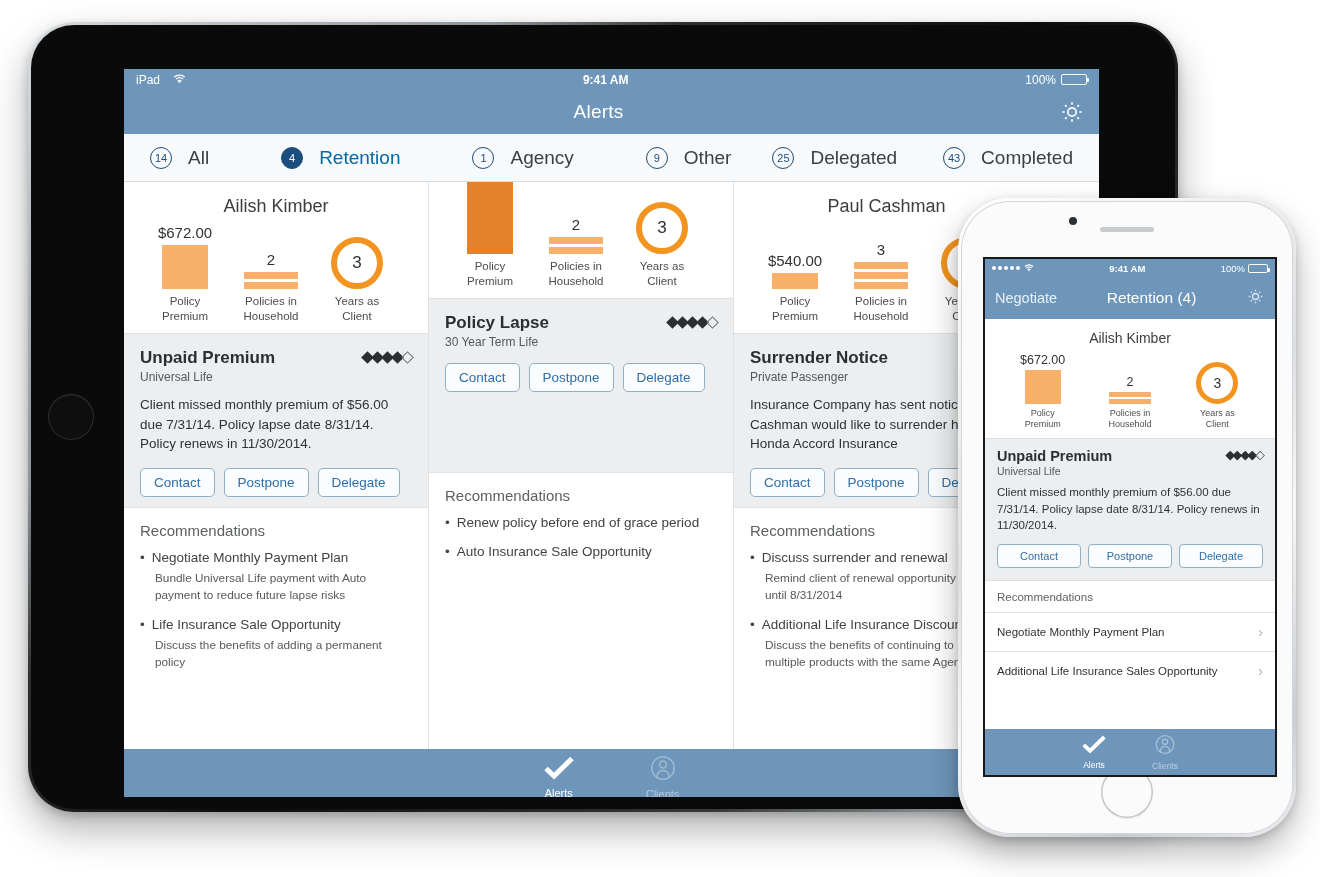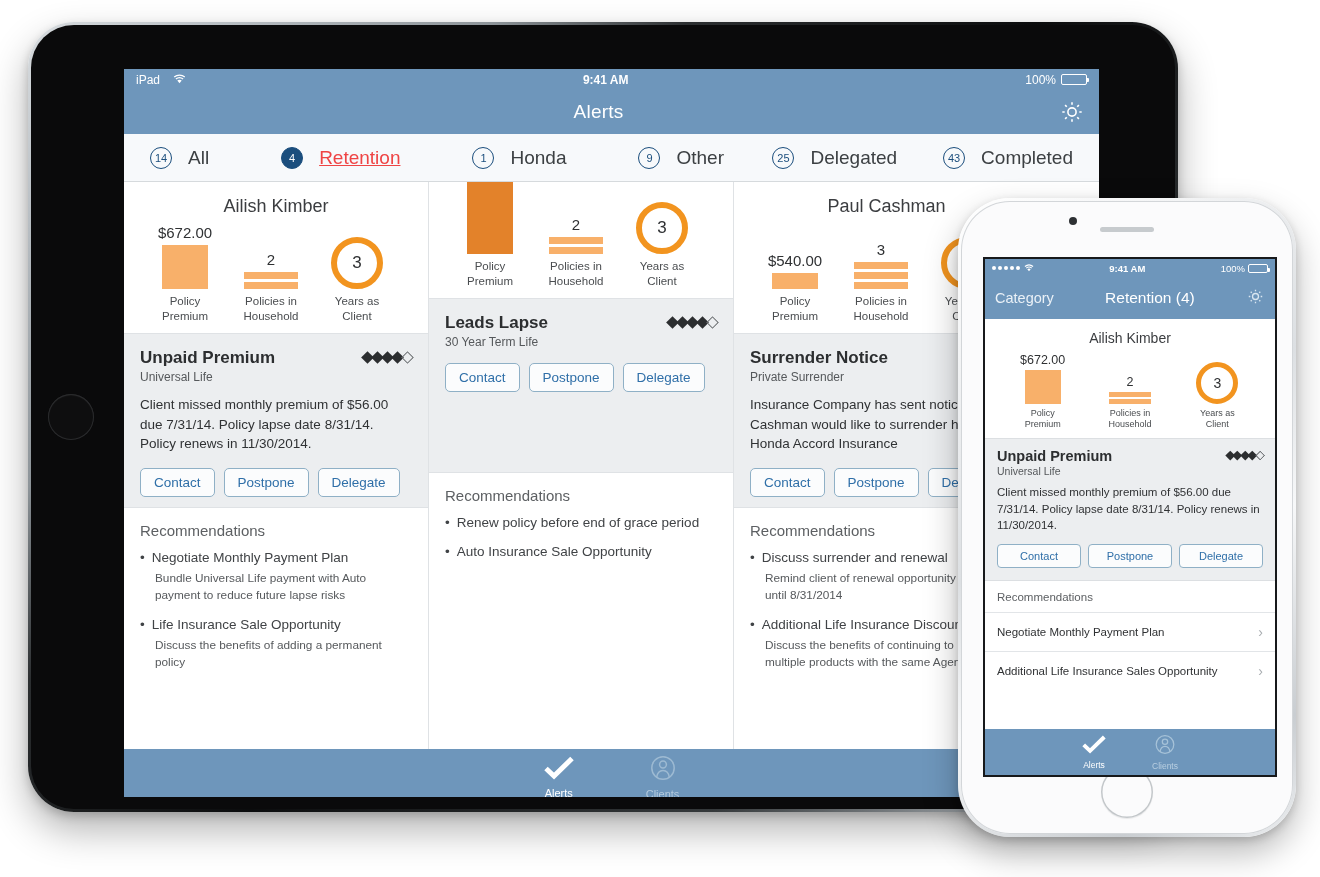--- a/index.html
+++ b/index.html
@@ -81,21 +81,21 @@
   }
   .tab { display: flex; align-items: center; gap: 16px; cursor: pointer; }
   .tab-badge {
     width: 22px; height: 22px; border-radius: 50%;
     border: 1.6px solid #1b4e7d; color: #1b4e7d;
     font-size: 11px; display: flex; align-items: center; justify-content: center;
     box-sizing: border-box; font-weight: 500;
   }
   .tab.active .tab-badge { background: #1b4e7d; color: #fff; border-color: #1b4e7d; }
   .tab-label { font-size: 19px; color: #3c4043; }
-  .tab.active .tab-label { color: #ef4444; text-decoration: underline; }
+  .tab.active .tab-label { color: #0369a1; }
   .tabstrip .spacer { flex: 1; }
 
   
   .columns { display: flex; height: 567px; }
   .col {
     width: 305px; border-right: 1px solid #dfe2e5;
     box-sizing: border-box; display: flex; flex-direction: column;
     background: #fff; overflow: hidden;
   }
   .col:last-child { border-right: none; }
@@ -288,21 +288,21 @@
           <div class="tab" style="margin-right:72px">
             <span class="tab-badge">14</span>
             <span class="tab-label">All</span>
           </div>
           <div class="tab active" style="margin-right:72px">
             <span class="tab-badge">4</span>
             <span class="tab-label">Retention</span>
           </div>
           <div class="tab" style="margin-right:72px">
             <span class="tab-badge">1</span>
-            <span class="tab-label">Honda</span>
+            <span class="tab-label">Agency</span>
           </div>
           <div class="tab">
             <span class="tab-badge">9</span>
             <span class="tab-label">Other</span>
           </div>
           <div class="spacer"></div>
           <div class="tab" style="margin-right:46px">
             <span class="tab-badge">25</span>
             <span class="tab-label">Delegated</span>
           </div>
@@ -403,21 +403,21 @@
                 <div class="ring">3</div>
                 <div class="stat-label">
                   <span>Years as</span><br>
                   <span>Client</span>
                 </div>
               </div>
             </div>
 
             <div class="alert-card">
               <div class="alert-head">
-                <div class="alert-title">Leads Lapse</div>
+                <div class="alert-title">Policy Lapse</div>
                 <div class="diamonds">
                   <span class="dia"></span>
                     <span class="dia"></span>
                     <span class="dia"></span>
                     <span class="dia"></span>
                     <span class="dia empty"></span>
                 </div>
               </div>
               <div class="alert-sub">30 Year Term Life</div>
               <div class="btn-row">
@@ -474,21 +474,21 @@
               <div class="alert-head">
                 <div class="alert-title">Surrender Notice</div>
                 <div class="diamonds">
                   <span class="dia"></span>
                     <span class="dia"></span>
                     <span class="dia"></span>
                     <span class="dia"></span>
                     <span class="dia empty"></span>
                 </div>
               </div>
-              <div class="alert-sub">Private Surrender</div>
+              <div class="alert-sub">Private Passenger</div>
               <div class="alert-body">Insurance Company has sent notice Paul Cashman would like to surrender his 2012 Honda Accord Insurance</div>
               <div class="btn-row">
                 <button class="btn">Contact</button>
                 <button class="btn">Postpone</button>
                 <button class="btn">Delegate</button>
               </div>
             </div>
 
             <div class="recs">
               <div class="recs-title">Recommendations</div>
@@ -552,21 +552,21 @@
                 <path d="M2.9 5.1a5.8 5.8 0 0 1 7.2 0" stroke="#fff" stroke-width="1.4" fill="none"></path>
                 <path d="M1.2 3.1a8.4 8.4 0 0 1 10.6 0" stroke="#fff" stroke-width="1.4" fill="none"></path>
               </svg>
           </span>
           <span style="flex:1;text-align:center;font-weight:bold">9:41 AM</span>
           <span>100%</span>
           <span class="battery-shell" style="width:20px;height:9px;margin-left:3px"><span class="battery-fill"></span></span>
         </div>
 
         <div class="ip-nav">
-          <span class="ip-back">Category</span>
+          <span class="ip-back">Negotiate</span>
           <span class="ip-title">Retention (4)</span>
           <span>
             <svg width="19" height="19" viewBox="0 0 26 26">
               <g fill="none" stroke="#d9e6f0" stroke-width="1.8">
                 <circle cx="13" cy="13" r="4.1"></circle>
                 <path d="M13 3.8v2.1M13 20.1v2.1M3.8 13h2.1M20.1 13h2.1M6.4 6.4l1.5 1.5M18.1 18.1l1.5 1.5M19.6 6.4l-1.5 1.5M7.9 18.1l-1.5 1.5"></path>
               </g>
             </svg>
           </span>
         </div>

